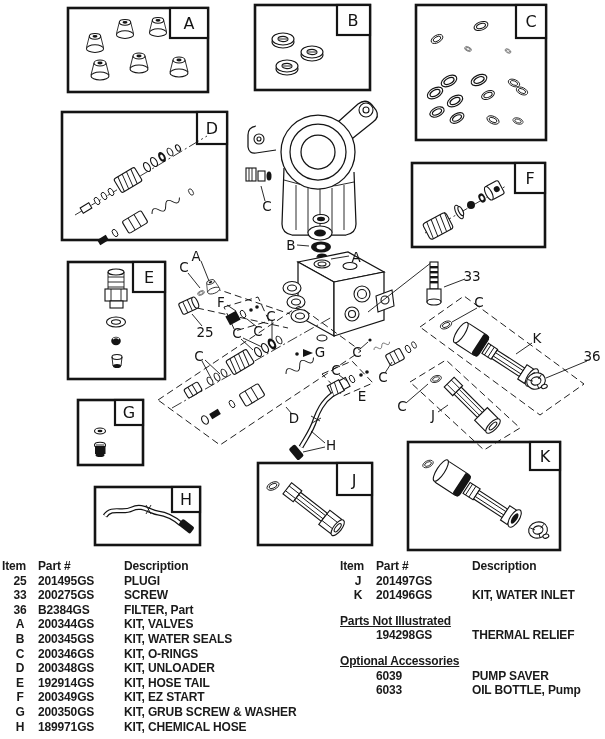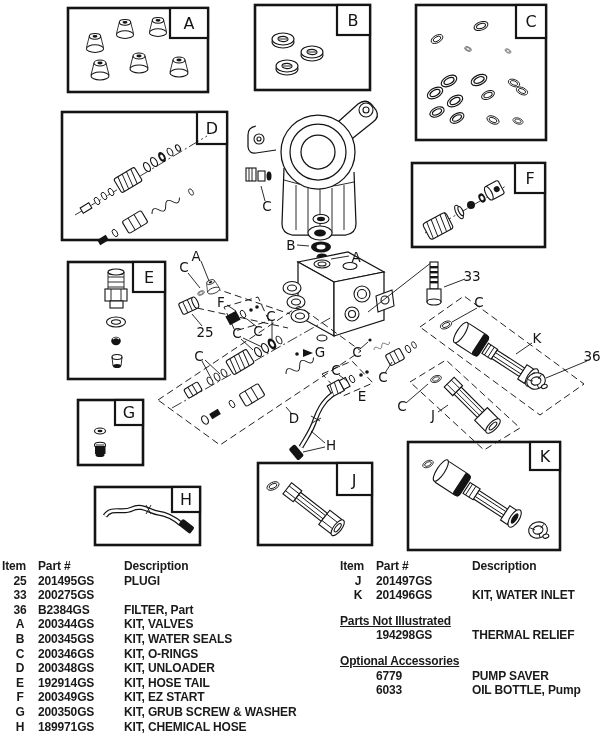--- a/index.html
+++ b/index.html
@@ -498,20 +498,21 @@
     <span class="c-desc">Description</span>
   </div>
   <div class="trow">
       <span class="c-item">25</span>
       <span class="c-part">201495GS</span>
       <span class="c-desc">PLUGI</span>
     </div>
   <div class="trow">
       <span class="c-item">33</span>
       <span class="c-part">200275GS</span>
+      <span class="c-desc">SCREW</span>
     </div>
   <div class="trow">
       <span class="c-item">36</span>
       <span class="c-part">B2384GS</span>
       <span class="c-desc">FILTER, Part</span>
     </div>
   <div class="trow">
       <span class="c-item">A</span>
       <span class="c-part">200344GS</span>
       <span class="c-desc">KIT, VALVES</span>
@@ -572,21 +573,21 @@
   <div class="sect-title">Parts Not Illustrated</div>
   <div class="trow">
       <span class="c-item"></span>
       <span class="c-part">194298GS</span>
       <span class="c-desc">THERMAL RELIEF</span>
     </div>
 
   <div class="sect-title">Optional Accessories</div>
   <div class="trow">
       <span class="c-item"></span>
-      <span class="c-part">6779</span>
+      <span class="c-part">6039</span>
       <span class="c-desc">PUMP SAVER</span>
     </div>
   <div class="trow">
       <span class="c-item"></span>
       <span class="c-part">6033</span>
       <span class="c-desc">OIL BOTTLE, Pump</span>
     </div>
 </div>
 
 </body></html>

